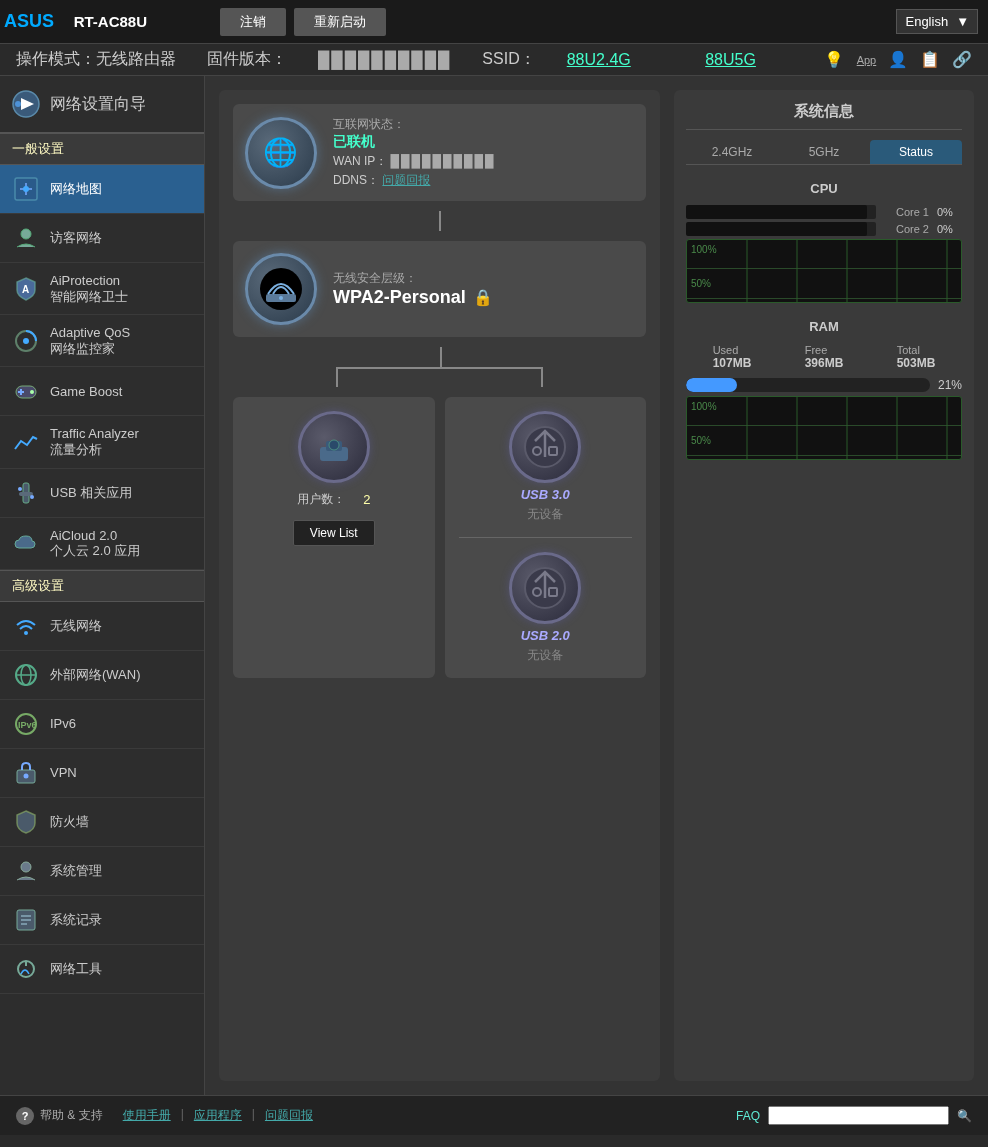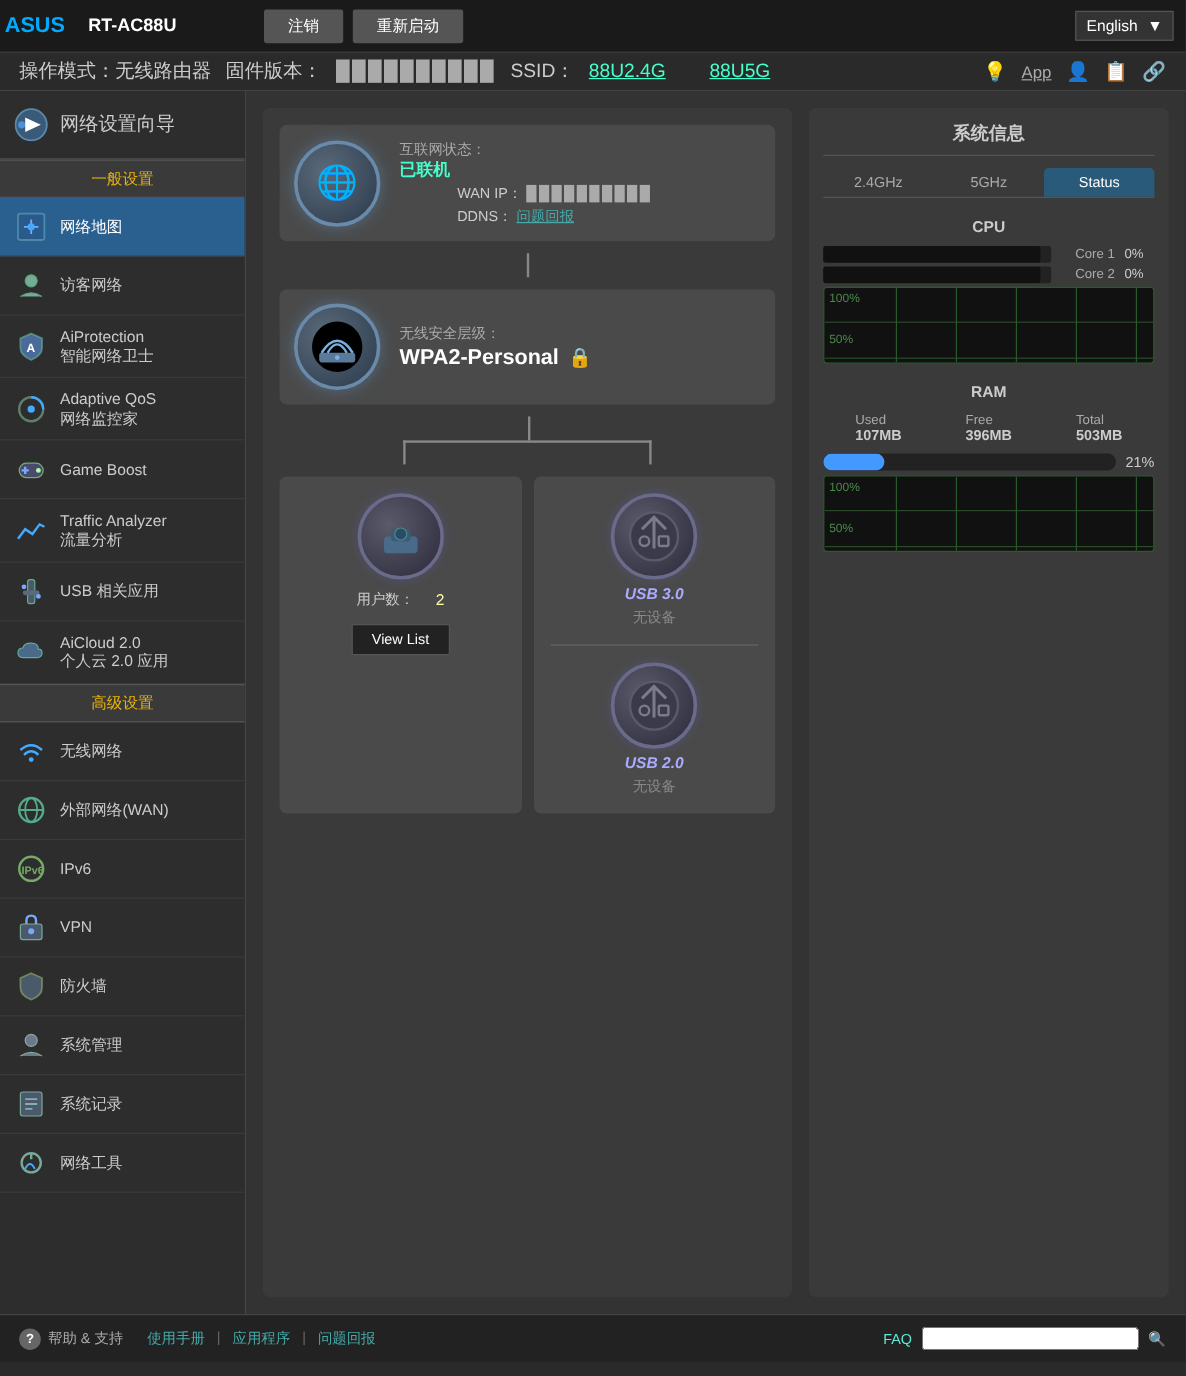--- a/index.html
+++ b/index.html
@@ -29,37 +29,37 @@
     #lang-selector {
       margin-left: auto; display: flex; align-items: center;
       background: #333; border: 1px solid #555; color: #fff;
       padding: 4px 8px; cursor: pointer; font-size: 13px; margin-right: 10px;
     }
     #lang-dropdown-arrow { margin-left: 8px; }
 
     
     #subheader {
       background: #2a2a2a; height: 32px; display: flex; align-items: center;
-      padding: 0 16px; border-bottom: 1px solid #444; gap: 12px;
+      padding: 0 16px; border-bottom: 1px solid #444; gap: 31px;
     }
     .ssid-link { color: #4fc; text-decoration: underline; cursor: pointer; }
     #subheader-icons { margin-left: auto; display: flex; gap: 12px; align-items: center; }
     .sub-icon { color: #ffd700; font-size: 16px; cursor: pointer; }
 
     
     #layout { display: flex; height: calc(1147px - 44px - 44px - 40px); }
 
     
     #sidebar {
       width: 205px; background: #2d2d2d; border-right: 1px solid #444;
       display: flex; flex-direction: column; overflow-y: auto;
     }
     .sidebar-section-header {
-      background: #3a3a3a; color: #eab308; text-align: center;
-      padding: 6px 1px; font-size: 13px; border-top: 1px solid #555; border-bottom: 1px solid #555;
+      background: #3a3a3a; color: #fef9c3; 
+      padding: 6px 12px; font-size: 13px; border-top: 1px solid #555; border-bottom: 1px solid #555;
     }
     .sidebar-item {
       display: flex; align-items: center; padding: 10px 12px; cursor: pointer;
       color: #ccc; font-size: 13px; border-bottom: 1px solid #3a3a3a;
       gap: 10px;
     }
     .sidebar-item.active { background: #2a6090; color: #fff; }
     .sidebar-icon { width: 28px; height: 28px; display: flex; align-items: center; justify-content: center; flex-shrink: 0; }
     .sidebar-label { line-height: 1.2; }
 
@@ -88,21 +88,21 @@
     }
     .map-icon-circle {
       width: 72px; height: 72px; border-radius: 50%;
       background: radial-gradient(circle at 35% 35%, #5a6a7a, #2a3a4a);
       border: 3px solid #6a8aaa; display: flex; align-items: center; justify-content: center;
       font-size: 28px; flex-shrink: 0; box-shadow: 0 0 12px rgba(100,160,220,0.4);
     }
     .map-info { flex: 1; }
     .map-info-title { color: #aaa; font-size: 12px; }
     .map-info-status { color: #4fc; font-size: 14px; font-weight: bold; }
-    .map-info-row { font-size: 12px; color: #ccc; margin-top: 2px; margin-left: 48px; }
+    .map-info-row { font-size: 12px; color: #ccc; margin-top: 2px; }
     .map-info-link { color: #4aaf; text-decoration: underline; cursor: pointer; font-size: 12px; }
 
     
     .connector {
       display: flex; justify-content: center; align-items: center; height: 20px;
     }
     .connector-line {
       width: 2px; height: 20px; background: #888;
     }
 
@@ -197,21 +197,21 @@
     }
     .ram-pct { color: #ccc; font-size: 12px; text-align: right; }
 
     
     #footer {
       height: 40px; background: #222; display: flex; align-items: center;
       padding: 0 16px; gap: 20px; border-top: 1px solid #444; font-size: 12px;
     }
     #footer-left { display: flex; align-items: center; gap: 6px; color: #aaa; }
     #footer-links { display: flex; gap: 10px; }
-    .footer-link { color: #4aaf; cursor: pointer; }
+    .footer-link { color: #4aaf; text-decoration: underline; cursor: pointer; }
     #footer-right { margin-left: auto; display: flex; align-items: center; gap: 8px; color: #aaa; }
     .footer-faq { color: #5eead4; font-size: 12px; }
   </style>
 </head>
 <body>
 
 <div id="header">
   <div id="logo-area">
     <span id="logo-text">ASUS</span>
     <span style="color:#aaa;font-size:13px;margin:0 4px;">&nbsp;</span>
@@ -230,21 +230,21 @@
 <div id="subheader">
   <span>操作模式：无线路由器</span>
   <span>固件版本：</span>
   <span style="color:#aaa;letter-spacing:2px;">██████████</span>
   <span>SSID：</span>
   <span class="ssid-link">88U2.4G</span>
   <span style="margin:0 4px;">&nbsp;</span>
   <span class="ssid-link">88U5G</span>
   <div id="subheader-icons">
     <span class="sub-icon">💡</span>
-    <span style="color:#aaa;font-size:14px;text-decoration:underline;">App</span>
+    <span style="color:#aaa;font-size:11px;text-decoration:underline;">App</span>
     <span class="sub-icon">👤</span>
     <span class="sub-icon">📋</span>
     <span class="sub-icon">🔗</span>
   </div>
 </div>
 
 <div id="layout">
 
   <div id="sidebar">
 

